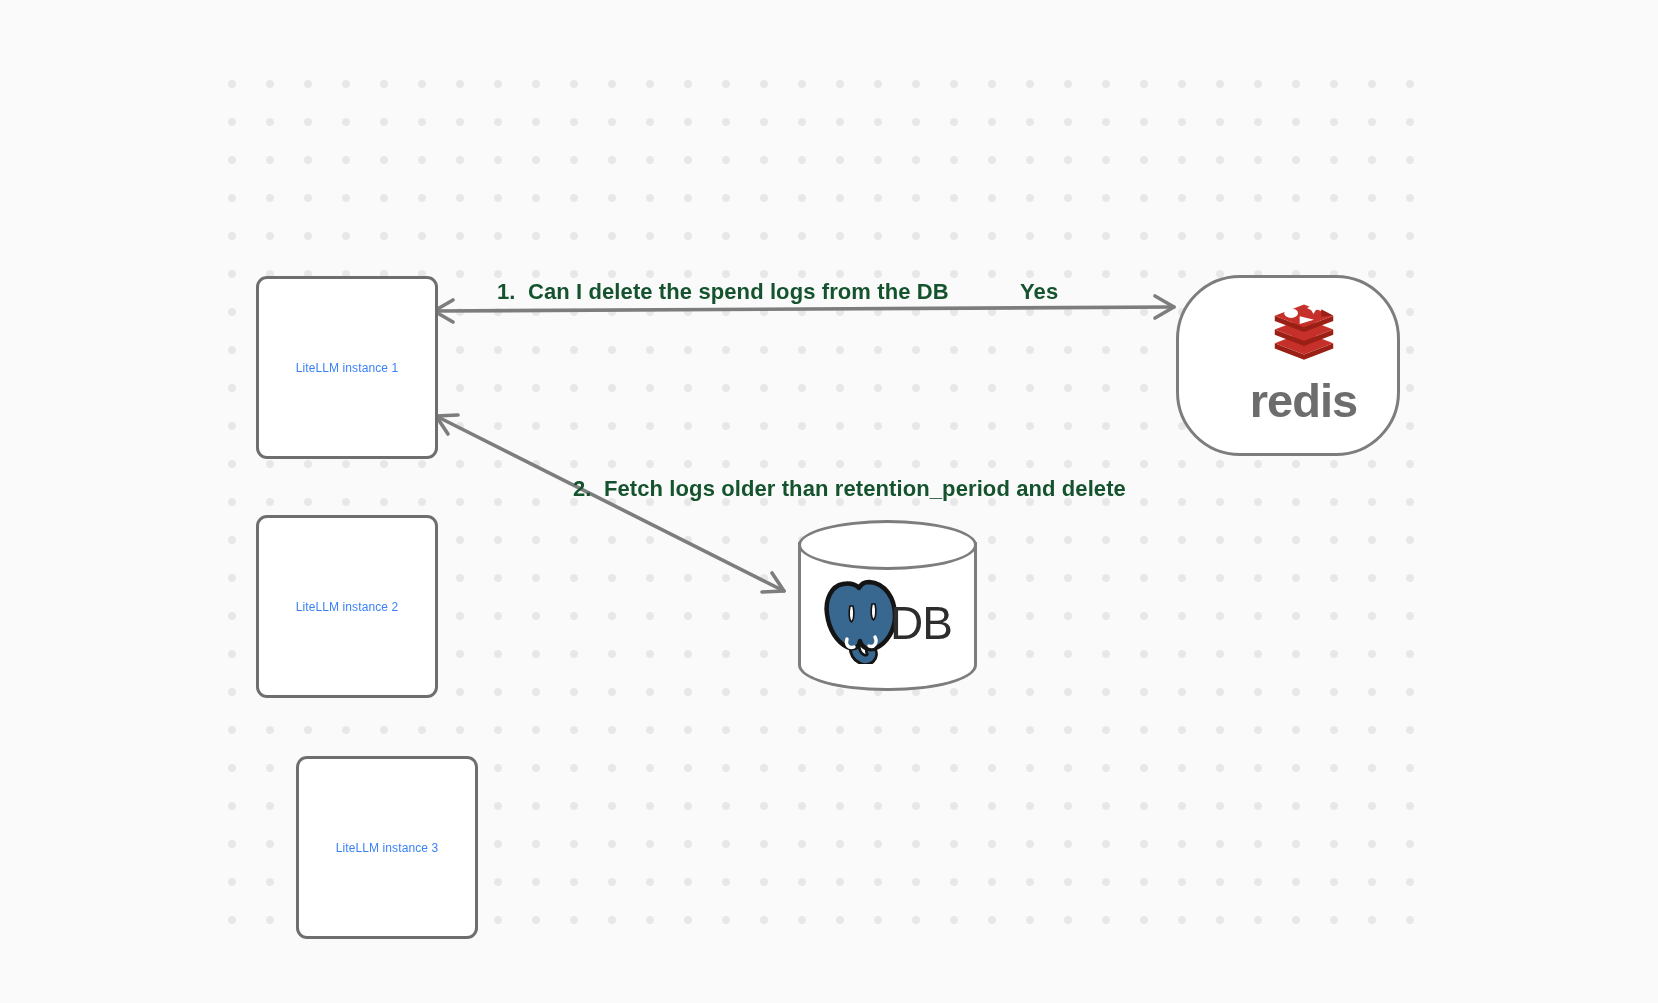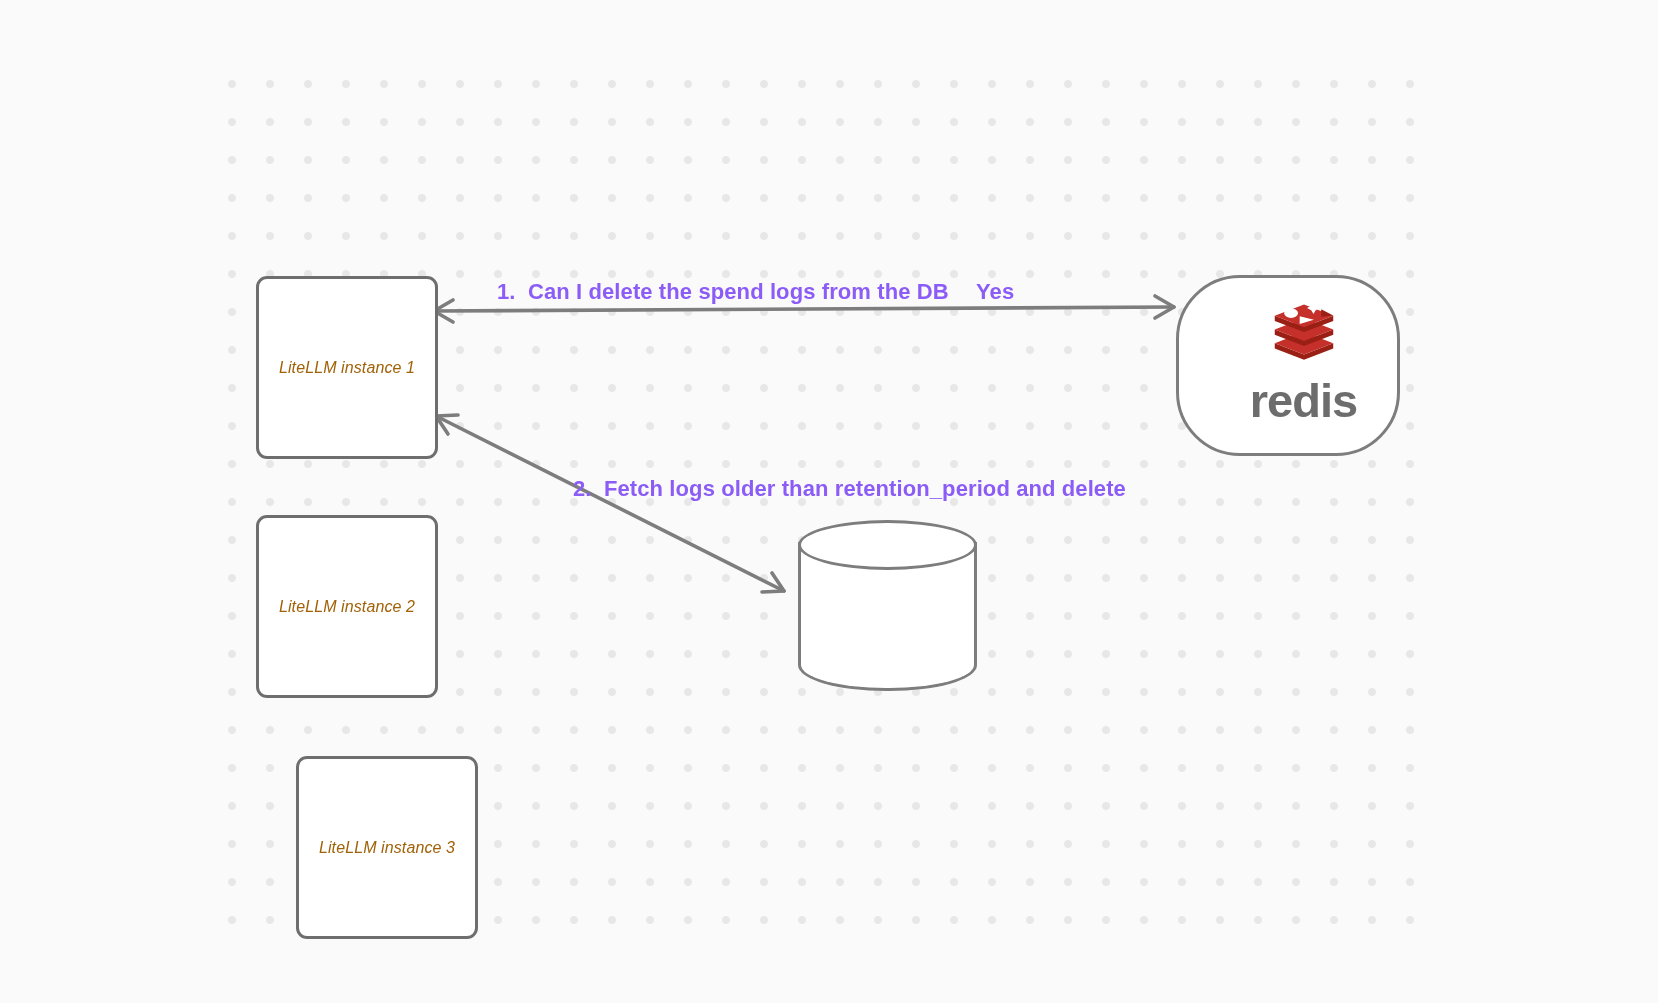--- a/index.html
+++ b/index.html
@@ -14,21 +14,21 @@
     background-size:38px 38px;
   }
   .arrow-layer{position:absolute;left:0;top:0;width:1658px;height:1003px;pointer-events:none;}
   .arrow-layer path{stroke:#7d7d7d;stroke-width:3.6;fill:none;stroke-linecap:round;stroke-linejoin:round;}
 
   .lite-box{
     position:absolute;left:256px;width:176px;height:177px;
     background:#ffffff;border:3.5px solid #6e6e6e;border-radius:11px;
     display:flex;align-items:center;justify-content:center;
   }
-  .lite-box .box-label{font-size:16px;color:#a16207;letter-spacing:0.1px;font-style:italic;}
+  .lite-box .box-label{font-size:12px;color:#3b82f6;letter-spacing:0.1px;}
   #box1{top:276px;}
   #box2{top:515px;align-items:center;}
   #box3{top:756px;margin-left:40px;}
 
   .redis-node{
     position:absolute;left:1176px;top:275px;width:224px;height:181px;
     background:#ffffff;border:3.5px solid #7d7d7d;border-radius:64px;
     display:flex;flex-direction:column;align-items:center;justify-content:flex-start;
     padding-top:24px;box-sizing:border-box;padding-left:31px;
   }
@@ -44,25 +44,25 @@
     position:absolute;left:0;top:0;width:173px;height:44px;
     background:#ffffff;border:3px solid #7d7d7d;border-radius:50%;
   }
   .cyl-content{
     position:absolute;left:6px;top:58px;width:167px;height:90px;
     display:flex;align-items:center;justify-content:center;
   }
   .db-word{font-size:46px;font-weight:500;color:#2d2d2d;margin-left:-9px;letter-spacing:-1px;}
 
   .flow-label{
-    position:absolute;font-size:22px;font-weight:bold;color:#8b5cf6;
+    position:absolute;font-size:22px;font-weight:bold;color:#14532d;
     white-space:pre;line-height:26px;letter-spacing:0.1px;
   }
   #label1{left:497px;top:279px;}
-  #label-yes{left:976px;top:279px;}
+  #label-yes{left:1020px;top:279px;}
   #label2{left:573px;top:476px;}
 </style>
 </head>
 <body>
 
 <div class="dot-grid"></div>
 
 <svg class="arrow-layer">
   <g>
     <path d="M434,311 L1174,307"></path>
@@ -104,17 +104,37 @@
       <path d="M45,16.5 L61.5,20.5 L45,25.5 Z" fill="#ffffff"></path>
       <path d="M70,8.5 L84,15.7 L70,17 Z" fill="#9A1F15"></path>
     </svg>
   </span>
   <span class="redis-word">redis</span>
 </div>
 
 <div class="cylinder">
   <div class="cyl-body"></div>
   <div class="cyl-top"></div>
+  <div class="cyl-content">
+    <span>
+      <svg width="76" height="86" viewBox="0 0 76 86">
+
+        <path d="M33,56 C30,69 32,78 39,81 C46,84 51,78 48,73" fill="none" stroke="#141414" stroke-width="12" stroke-linecap="round"></path>
+        <path d="M33,56 C30,69 32,78 39,81 C46,84 51,78 48,73" fill="none" stroke="#38678f" stroke-width="6.5" stroke-linecap="round"></path>
+
+        <path d="M20,6 C8,8 2,22 4,36 C6,52 14,64 24,69 C30,72 36,70 37,63
+                 C39,70 46,73 53,70 C64,65 72,52 72,38 C72,20 62,5 46,4
+                 C42,4 38,6 36,10 C32,6 26,5 20,6 Z" fill="#38678f" stroke="#141414" stroke-width="4.5" stroke-linejoin="round"></path>
+
+        <path d="M27,28 C25.5,35 26,42 28.5,44 C31,42 31.5,34 30,28 Z" fill="#ffffff" stroke="#141414" stroke-width="1.6"></path>
+        <path d="M49,26 C47.5,33 48,40 50.5,42 C53,40 53.5,32 52,26 Z" fill="#ffffff" stroke="#141414" stroke-width="1.6"></path>
+
+        <path d="M24,61 C22,67 26,71 31,69" fill="none" stroke="#ffffff" stroke-width="3.4" stroke-linecap="round"></path>
+        <path d="M52,59 C55,65 51,70 46,68" fill="none" stroke="#ffffff" stroke-width="3.4" stroke-linecap="round"></path>
+      </svg>
+    </span>
+    <span class="db-word">DB</span>
+  </div>
 </div>
 
 <div class="flow-label" id="label1">1.  Can I delete the spend logs from the DB</div>
 <div class="flow-label" id="label-yes">Yes</div>
 <div class="flow-label" id="label2">2.  Fetch logs older than retention_period and delete</div>
 
 </body></html>

